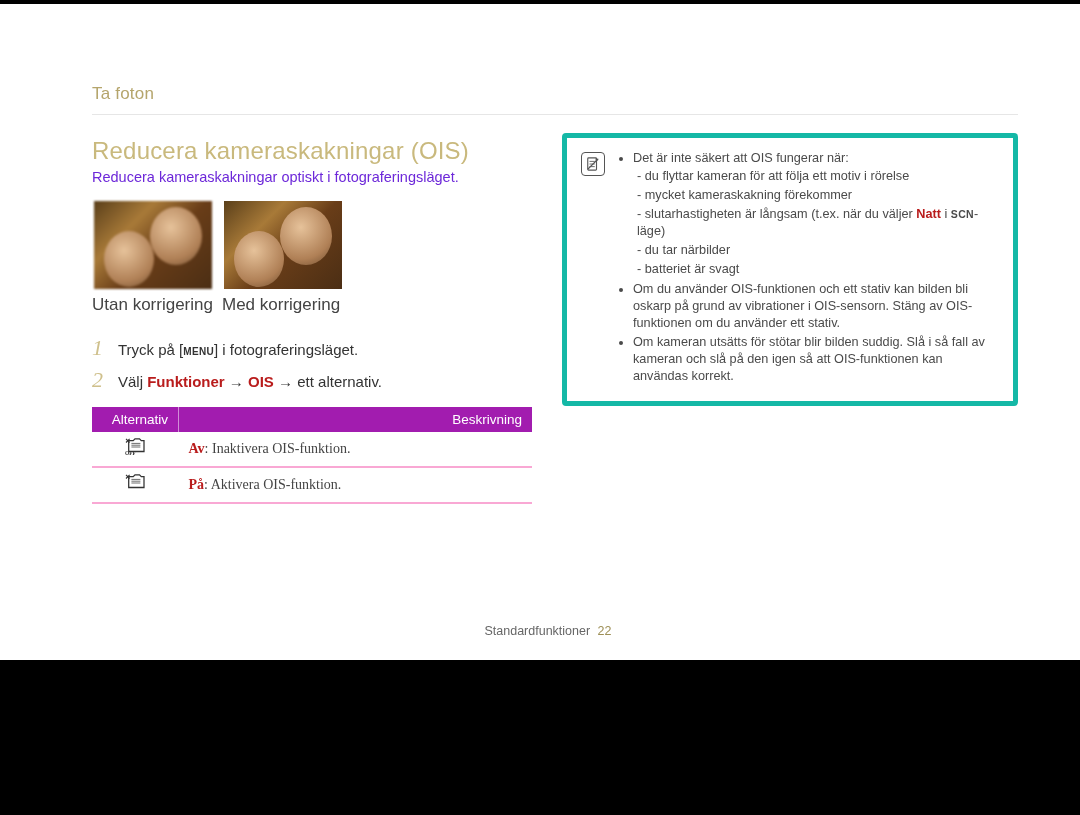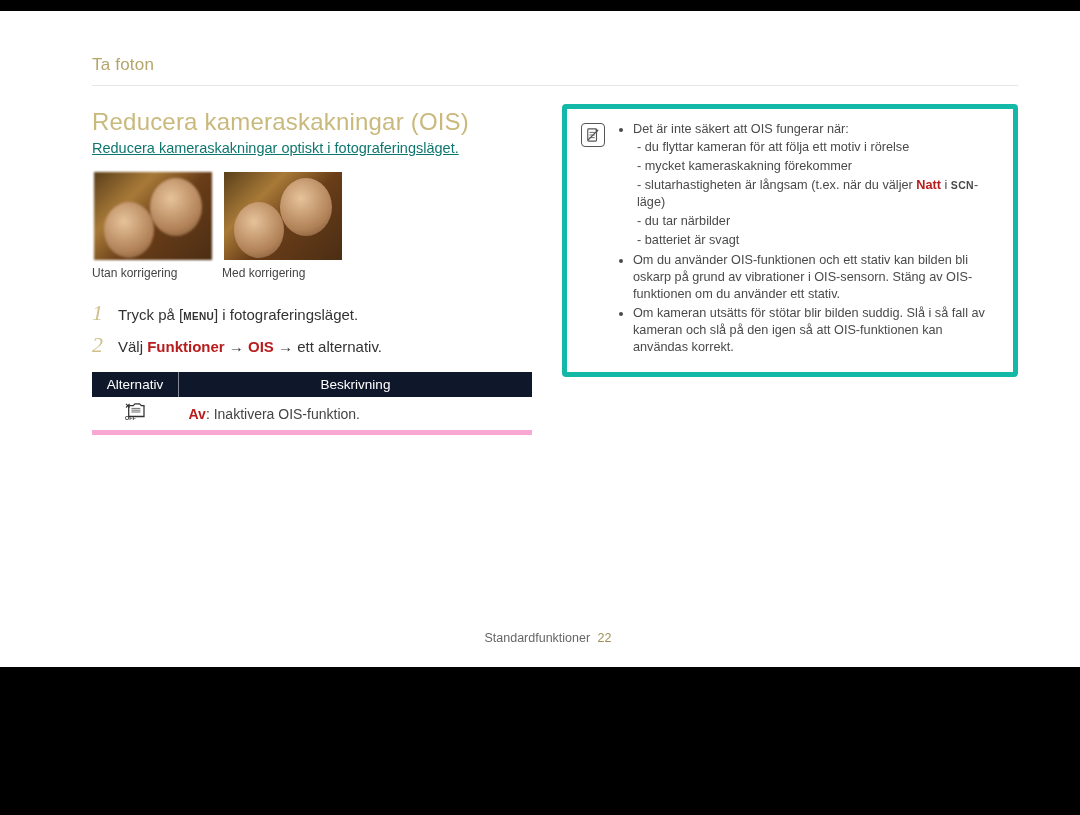--- a/index.html
+++ b/index.html
@@ -9,22 +9,22 @@
     font-family: Arial, Helvetica, sans-serif;
     color: #444;
     width: 1080px;
     height: 815px;
   }
   .page {
     position: relative;
     width: 1080px;
     height: 656px;
     background: #fff;
-    margin: 11px auto;
-    padding: 44px 62px 20px 92px;
+    margin: 4px auto;
+    padding: 80px 62px 20px 92px;
     box-sizing: border-box;
   }
   .breadcrumb {
     color: #b5a56c;
     font-size: 17px;
     font-weight: 300;
     margin-bottom: 10px;
     letter-spacing: 0.2px;
   }
   .hr {
@@ -45,23 +45,22 @@
   }
   h1.title {
     color: #c9b97d;
     font-weight: 400;
     font-size: 24px;
     margin: 0 0 4px 0;
     letter-spacing: 0.2px;
   }
   .subtitle {
     font-size: 14.5px;
-    color: #0f766e;
+    color: #6d28d9;
     margin-bottom: 14px;
-    text-decoration: underline;
   }
   .photos {
     display: flex;
     gap: 8px;
     margin-bottom: 4px;
   }
   .photo {
     width: 122px;
     height: 92px;
     border: 2px solid #fff;
@@ -74,21 +73,21 @@
   .photo .face {
     position: absolute;
     border-radius: 50%;
     background: radial-gradient(circle at 40% 35%, #e6c29a, #b08056 65%, #6b4a2c);
   }
   .photo .f1 { width: 50px; height: 56px; left: 10px; top: 30px; }
   .photo .f2 { width: 52px; height: 58px; left: 56px; top: 6px; }
   .captions {
     display: flex;
     gap: 8px;
-    font-size: 12px;
+    font-size: 17px;
     color: #444;
     margin-bottom: 22px;
   }
   .captions span { width: 122px; }
   ol.steps {
     list-style: none;
     padding: 0;
     margin: 0 0 12px 0;
     counter-reset: step;
   }
@@ -117,35 +116,36 @@
     font-size: 10px;
     letter-spacing: 0.3px;
   }
   table.opt-table {
     border-collapse: collapse;
     width: 100%;
     font-size: 14px;
     margin-top: 4px;
   }
   table.opt-table th {
-    background: #0f172a;
+    background: #a21caf;
     color: #fff;
     font-weight: 400;
-    text-align: center;
+    text-align: right;
     padding: 5px 10px;
     font-size: 13.5px;
   }
   table.opt-table th:first-child {
     width: 66px;
     border-right: 1px solid rgba(255,255,255,0.5);
   }
   table.opt-table td {
     padding: 6px 10px;
-    border-bottom: 5px solid #f9a8d4;
+    border-bottom: 2px solid #f9a8d4;
     vertical-align: middle;
+    font-family: Liberation Serif, serif;
   }
   table.opt-table td:first-child {
     text-align: center;
   }
   .ois-icon {
     display: inline-block;
     width: 22px;
     height: 18px;
   }
   .b { font-weight: 700; color: #b91c1c; }
@@ -255,20 +255,32 @@
               <span class="ois-icon">
                 <svg viewBox="0 0 24 20" width="22" height="18">
                   <path d="M5 3 L10 3 L12 1 L17 1 L19 3 L22 3 L22 15 L5 15 Z" fill="none" stroke="#333" stroke-width="1.4"></path>
                   <path d="M8 6 L18 6 M8 8 L18 8 M8 10 L18 10" stroke="#333" stroke-width="0.8"></path>
                   <text x="1" y="19" font-size="6" fill="#333" font-weight="700">OFF</text>
                   <path d="M2 5 L6 1 M2 1 L6 5" stroke="#333" stroke-width="1.2"></path>
                 </svg>
               </span>
             </td>
             <td><span class="b">Av</span><span>: Inaktivera OIS-funktion.</span></td>
+          </tr>
+          <tr>
+            <td>
+              <span class="ois-icon">
+                <svg viewBox="0 0 24 20" width="22" height="18">
+                  <path d="M5 3 L10 3 L12 1 L17 1 L19 3 L22 3 L22 15 L5 15 Z" fill="none" stroke="#333" stroke-width="1.4"></path>
+                  <path d="M8 6 L18 6 M8 8 L18 8 M8 10 L18 10" stroke="#333" stroke-width="0.8"></path>
+                  <path d="M2 5 L6 1 M2 1 L6 5" stroke="#333" stroke-width="1.2"></path>
+                </svg>
+              </span>
+            </td>
+            <td><span class="b">På</span><span>: Aktivera OIS-funktion.</span></td>
           </tr>
         </tbody>
       </table>
 
     </div>
 
     <div class="col-right">
       <div class="note-box">
         <div class="note-icon">
           <svg viewBox="0 0 16 16" width="14" height="14">

